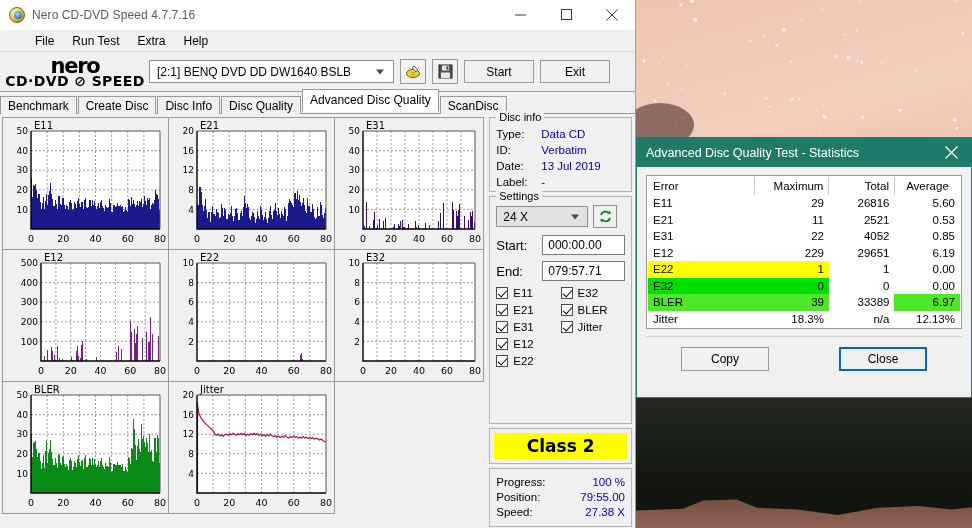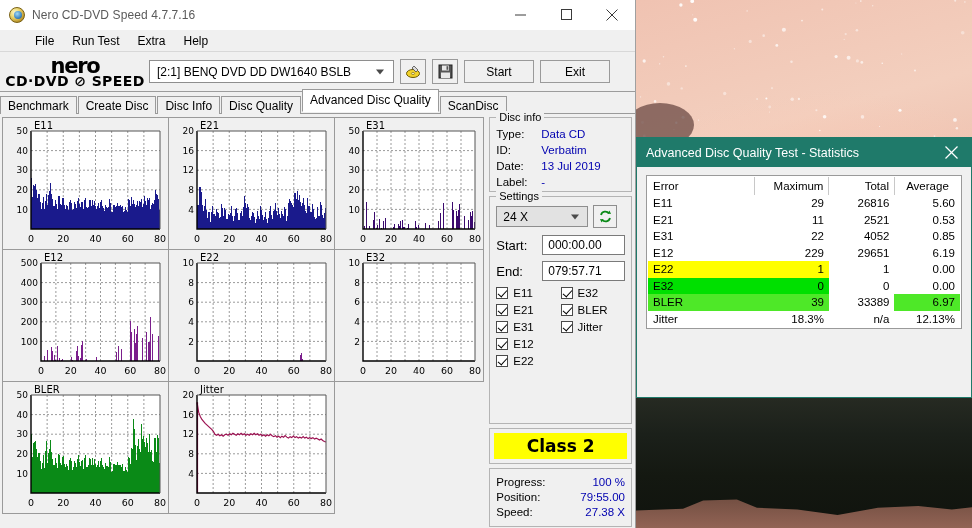--- a/index.html
+++ b/index.html
@@ -913,14 +913,18 @@
             </tr>
             <tr>
               <td class="">Jitter</td>
               <td class="num">18.3%</td>
               <td class="num">n/a</td>
               <td class="num">12.13%</td>
             </tr>
           </tbody>
       </table>
     </div>
+    <div id="stats-footer">
+      <div class="dlg-btn">Copy</div>
+      <div class="dlg-btn default">Close</div>
+    </div>
   </div>
 </div>
 
 </body></html>

